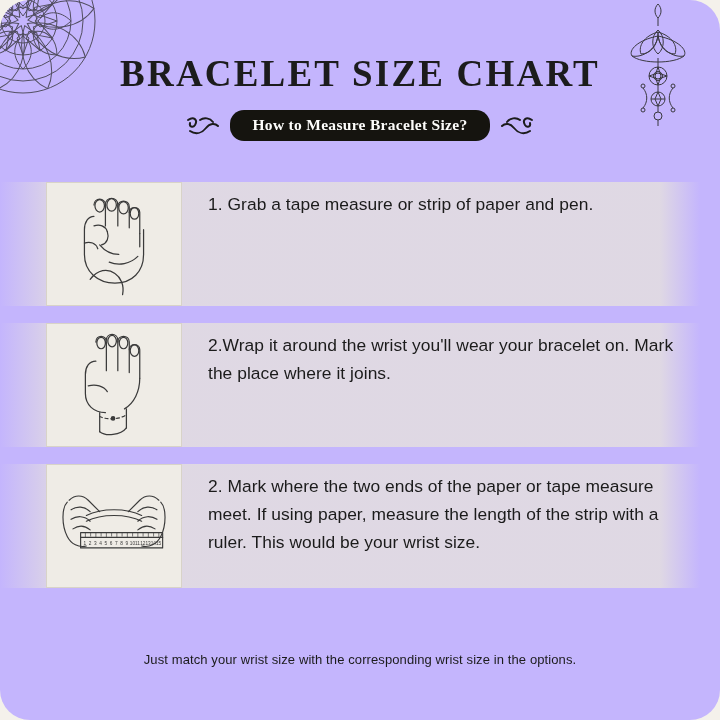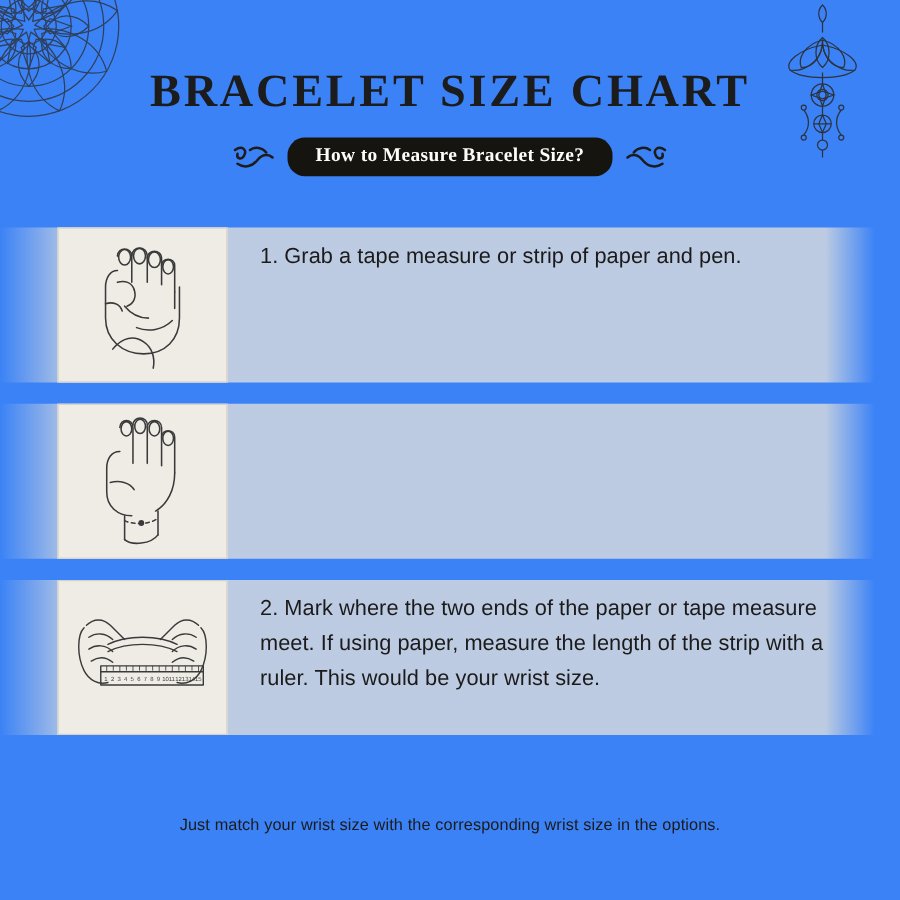--- a/index.html
+++ b/index.html
@@ -12,22 +12,23 @@
     background: #f4f1eb;
     font-family: "Liberation Sans", sans-serif;
     overflow: hidden;
     position: relative;
   }
 
   .page {
     position: relative;
     width: 720px;
     height: 720px;
-    background: #3b82f6;
+    background: #c4b5fd;
     overflow: hidden;
+    border-radius: 30px;
   }
 
   
   .mandala-tl {
     position: absolute;
     left: -52px;
     top: -54px;
     width: 150px;
     height: 150px;
     opacity: 0.75;
@@ -298,20 +299,23 @@
             <ellipse cx="86.5" cy="23" rx="4.5" ry="6"></ellipse>
             <path d="M38 60 C46 58 54 60 58 66"></path>
             <path d="M50 88 L50 108"></path>
             <path d="M78 84 L78 104"></path>
             <path d="M50 108 C56 113 72 112 78 104"></path>
             <path d="M50 92 C58 96 72 95 78 90" stroke-dasharray="3 3"></path>
             <circle cx="64" cy="94" r="1.8" fill="#3a3a3a"></circle>
           </g>
         </svg>
       </div>
+      <div class="step-text">
+        <span>2.Wrap it around the wrist you'll wear your bracelet on. Mark the place where it joins.</span>
+      </div>
     </div>
 
     <div class="step step-3">
       <div class="step-img">
         <svg viewBox="0 0 130 118" width="124" height="114">
           <g stroke="#3a3a3a" stroke-width="1.2" fill="none" stroke-linecap="round" stroke-linejoin="round">
 
             <path d="M18 32 C24 26 32 26 38 32 L50 44"></path>
             <path d="M20 42 C26 38 34 38 40 44"></path>
             <path d="M20 52 C26 48 34 48 40 54"></path>

